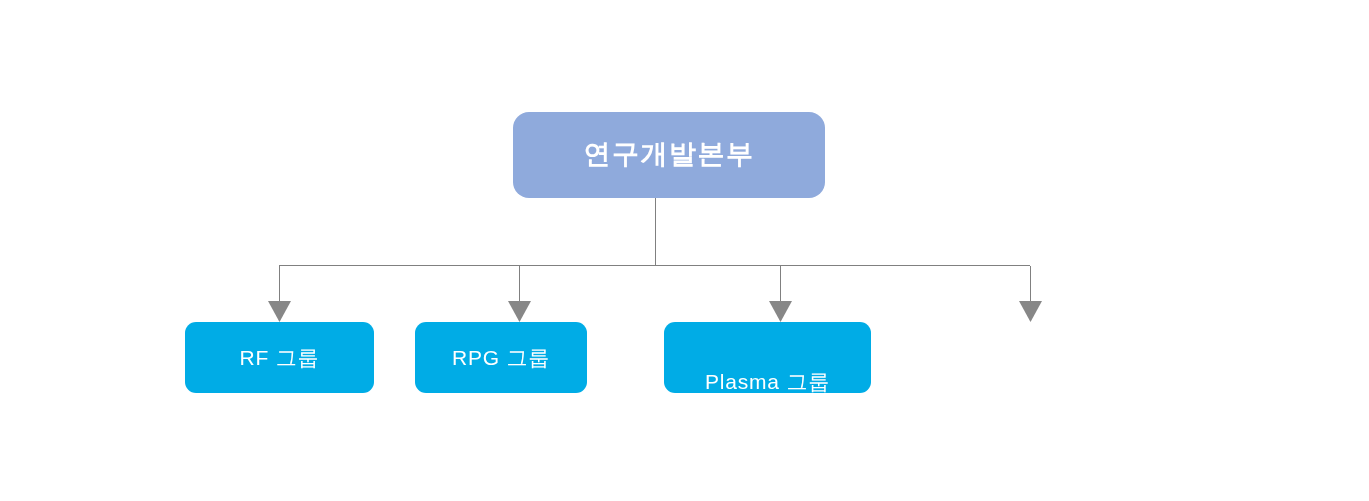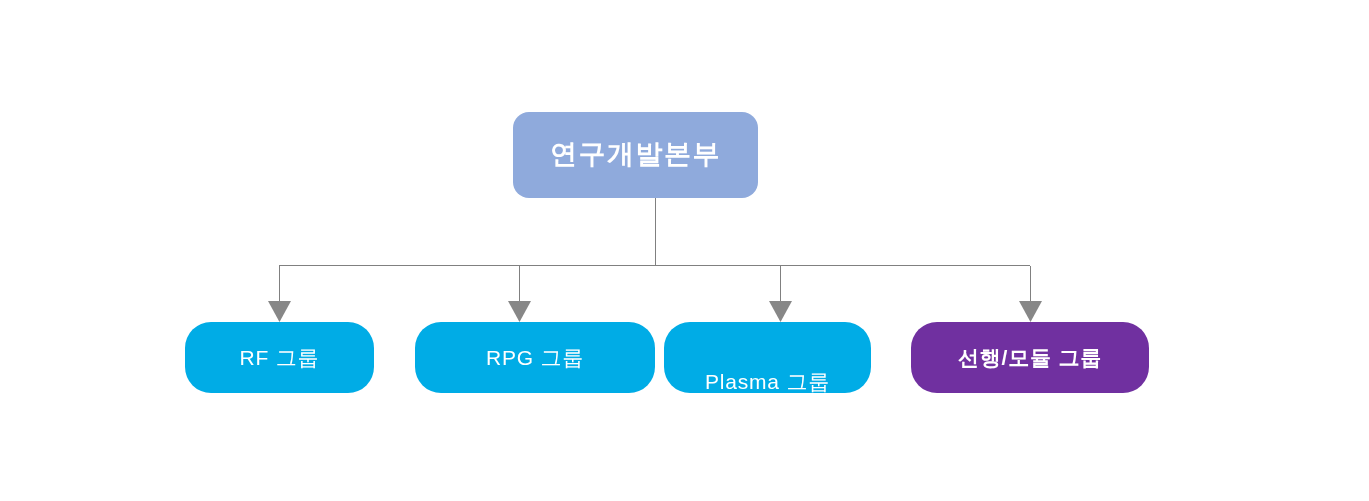--- a/index.html
+++ b/index.html
@@ -27,45 +27,45 @@
     pointer-events: none;
   }
   .node {
     position: absolute;
     box-sizing: border-box;
     display: flex;
     align-items: center;
     justify-content: center;
     text-align: center;
     color: #ffffff;
-    border-radius: 26px;
+    border-radius: 11px;
     line-height: 1.1;
     white-space: nowrap;
     user-select: none;
   }
   .node-root {
     left: 513px;
     top: 112px;
-    width: 245px;
+    width: 312px;
     height: 86px;
     background: #8faadc;
     border-radius: 16px;
     font-size: 27px;
     font-weight: bold;
     letter-spacing: 1.5px;
   }
   .node-child {
     top: 322px;
     height: 71px;
     font-size: 21px;
     font-weight: normal;
     letter-spacing: 0.8px;
   }
   .node-child-0 { left: 185px;  width: 189px; background: #00ace6; }
-  .node-child-1 { left: 415px;  width: 240px; background: #00ace6; }
+  .node-child-1 { left: 415px;  width: 172px; background: #00ace6; }
   .node-child-2 { left: 664px;  width: 207px; background: #00ace6; align-items: flex-end; }
   .node-child-3 { left: 911px;  width: 238px; background: #7030a0; font-weight: bold; }
 </style>
 </head>
 <body>
 
 <div id="org-chart">
 
   <svg id="connector-layer" viewBox="0 0 1369 501" width="1369" height="501">
     <g stroke="#808080" stroke-width="1.6" fill="none" shape-rendering="crispEdges">
@@ -93,17 +93,14 @@
   </div>
 
   <div class="node node-child node-child-1">
     <span>RPG 그룹</span>
   </div>
 
   <div class="node node-child node-child-2">
     <span>Plasma 그룹</span>
   </div>
 
-  <div class="node node-child node-child-3">
-    <span>선행/모듈 그룹</span>
-  </div>
 
 </div>
 
 </body></html>

